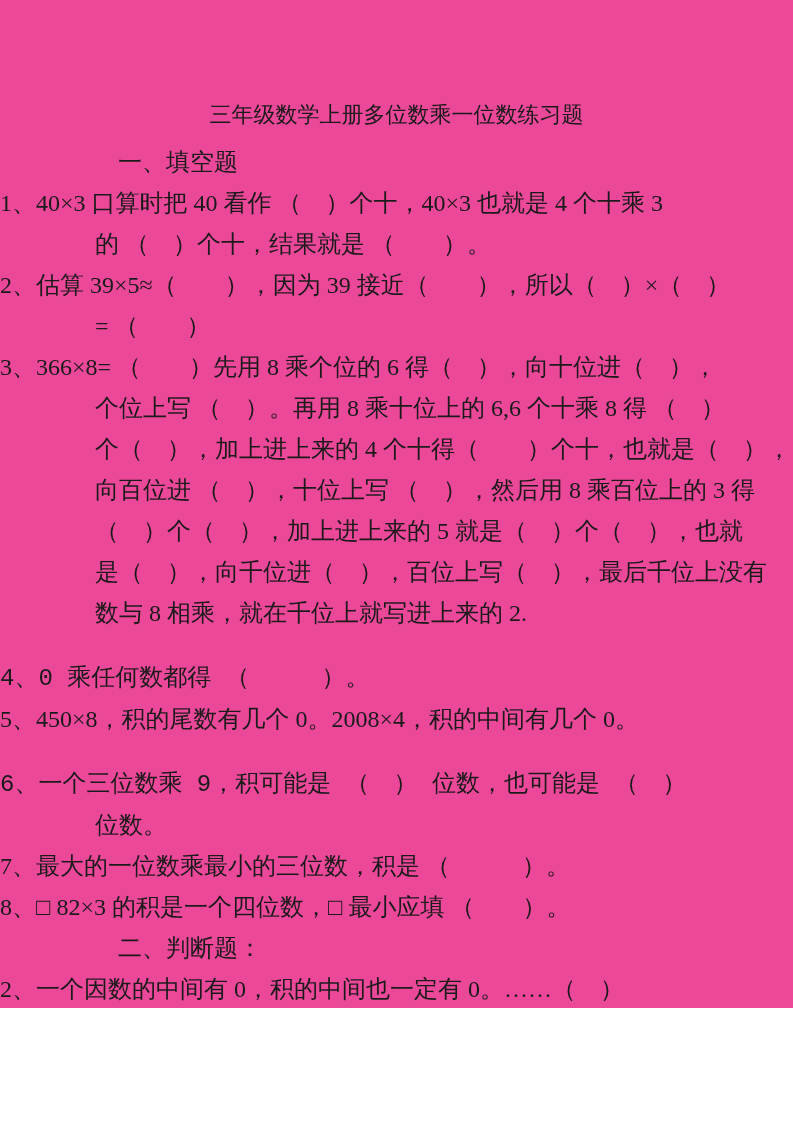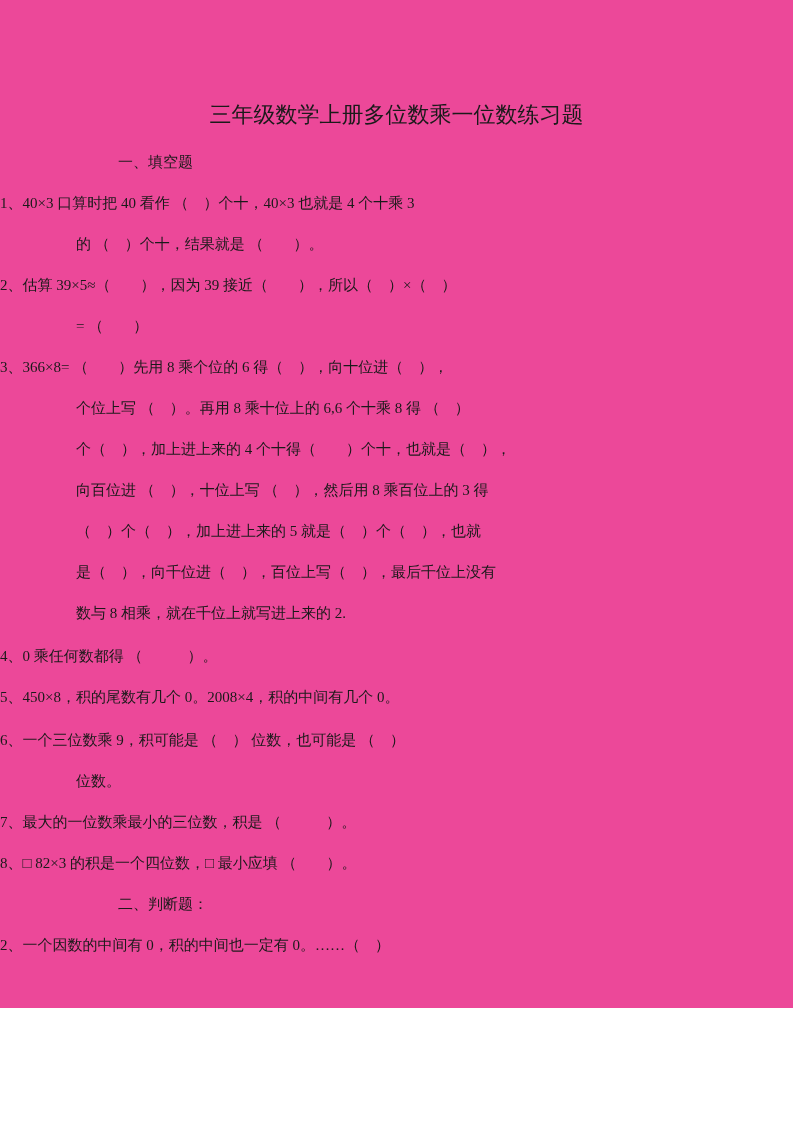--- a/index.html
+++ b/index.html
@@ -25,27 +25,27 @@
     font-size: 22px;
     font-weight: 400;
     white-space: pre;
   }
   .content {
     padding-top: 12px;
   }
   .line {
     height: 41px;
     line-height: 41px;
-    font-size: 15px;
+    font-size: 24px;
     white-space: pre;
   }
   .sec { padding-left: 118px; }   
   .q   { }   
-  .c   { padding-left: 76px; }   
-  .gap { margin-top: 2px; }       
+  .c   { padding-left: 95px; }   
+  .gap { margin-top: 24px; font-family: Liberation Mono, monospace; }       
 </style>
 </head>
 <body>
 
 <main class="page">
   <h1 class="title">三年级数学上册多位数乘一位数练习题</h1>
 
   <div class="content">
     <div class="line sec">一、填空题</div>
 

